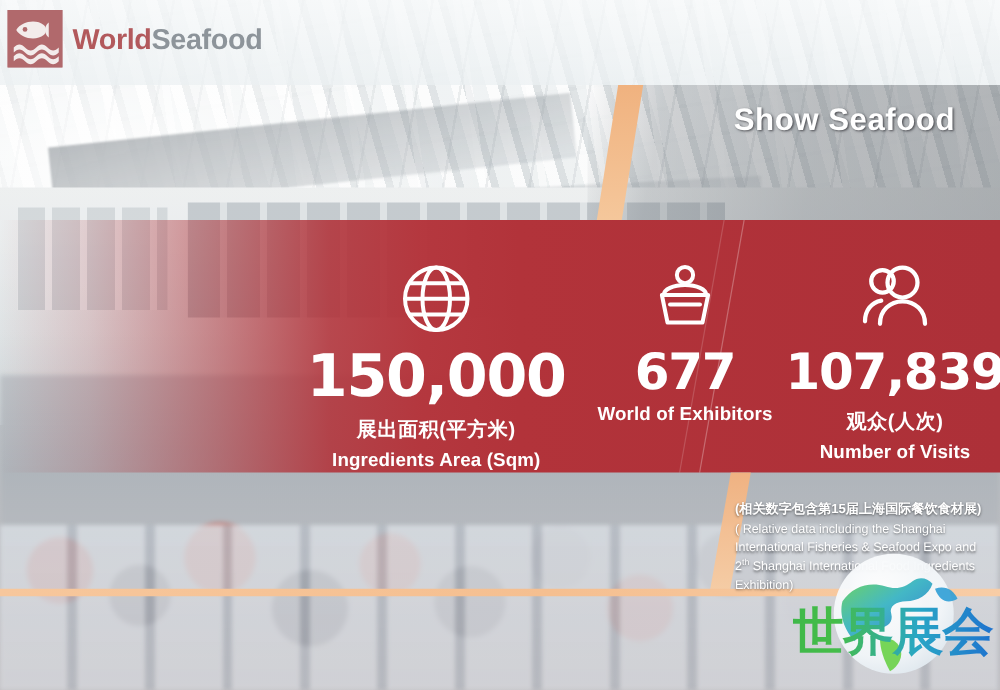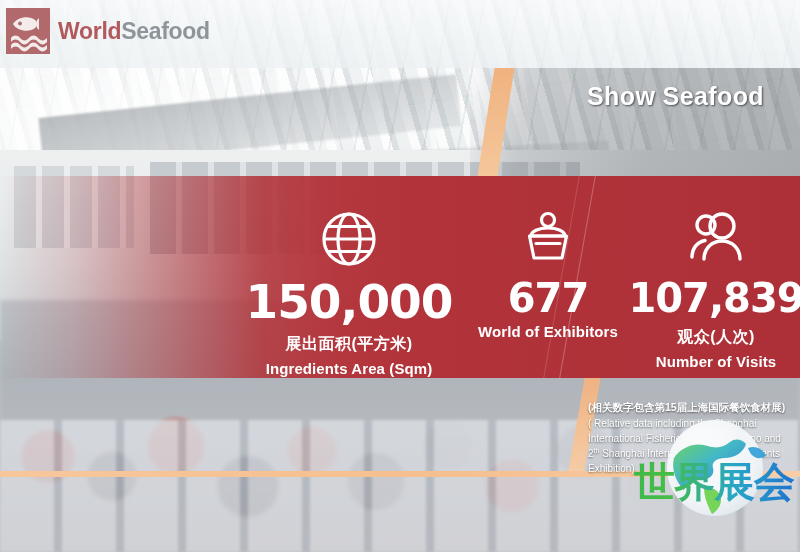--- a/index.html
+++ b/index.html
@@ -174,21 +174,21 @@
     position:absolute;left:576px;top:378px;width:16px;height:98px;
     background:linear-gradient(180deg,#f3b27f,#f7cda4);
     transform:skewX(-10deg);opacity:.95;
   }
   .orange-rule{
     position:absolute;left:0;top:471px;width:800px;height:6px;
     background:linear-gradient(90deg,#f7c79c,#f5bf90 55%,#f8cda6);
   }
 
   
-  .watermark{position:absolute;left:630px;top:418px;width:170px;height:112px;}
+  .watermark{position:absolute;left:630px;top:441px;width:170px;height:112px;}
   .wm-txt{
     position:absolute;left:4px;top:44px;width:168px;
     font-size:41px;font-weight:800;letter-spacing:-1px;line-height:1;
     background:linear-gradient(90deg,#4dbе4d 0%,#49c04a 18%,#2aa8c9 62%,#1f6fd0 100%);
     background:linear-gradient(90deg,#3fb84a 0%,#45bd48 20%,#29a6c6 60%,#1d6ccf 100%);
     -webkit-background-clip:text;background-clip:text;color:transparent;
     text-shadow:none;
   }
 </style>
 </head>

